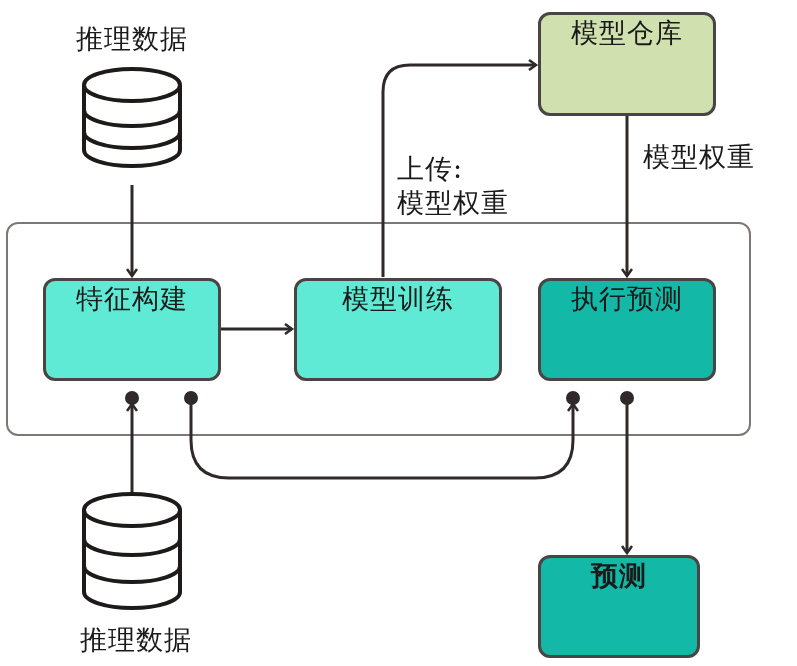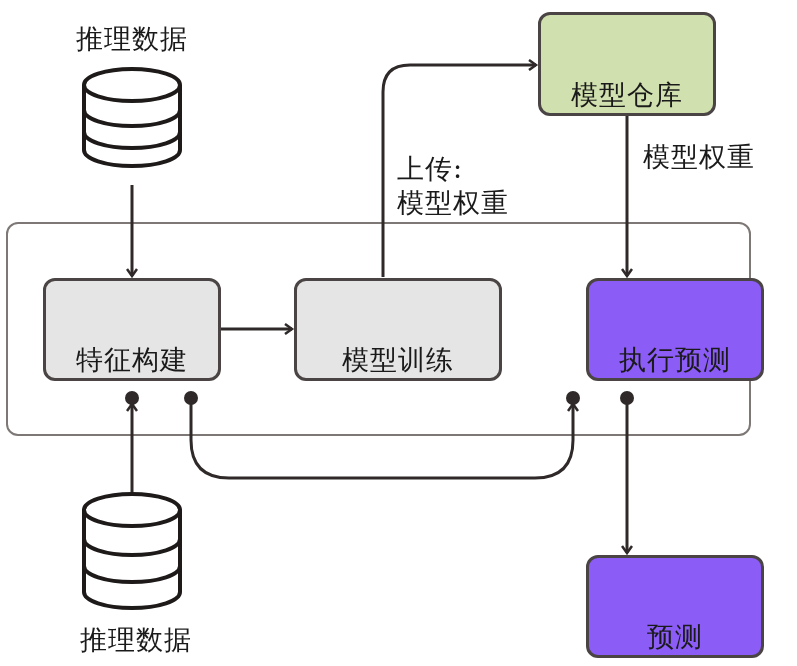--- a/index.html
+++ b/index.html
@@ -1,21 +1,21 @@
 <!DOCTYPE html>
 <html><head>
 <meta charset="utf-8">
 <style>
   html, body { margin: 0; padding: 0; background: #ffffff; }
   body { width: 797px; height: 666px; position: relative; overflow: hidden;
          font-family: "DejaVu Serif", "Liberation Serif", serif; color: #1a1a1a; }
   .box { position: absolute; box-sizing: border-box; border: 3px solid #4a4544; border-radius: 12px;
-         display: flex; align-items: flex-end; justify-content: center; font-size: 27px; letter-spacing: 1px; }
-  .orange { background: #e5e5e5; }
-  .yellow { background: #8b5cf6; margin-left: 48px; }
+         display: flex; align-items: flex-start; justify-content: center; font-size: 27px; letter-spacing: 1px; }
+  .orange { background: #5eead4; }
+  .yellow { background: #14b8a6; }
   .green  { background: #d0e0ae; }
   .label { position: absolute; font-size: 27px; line-height: 34px; white-space: nowrap; letter-spacing: 1px; }
   .container { position: absolute; left: 6px; top: 222px; width: 745px; height: 214px; box-sizing: border-box;
                border: 2px solid #7d7775; border-radius: 12px; }
   svg.overlay { position: absolute; left: 0; top: 0; }
 </style>
 </head>
 <body>
 
 <div class="container"></div>
@@ -76,15 +76,15 @@
 
 <div class="box orange" style="left:43px; top:278px; width:178px; height:103px;">
   <span>特征构建</span>
 </div>
 <div class="box orange" style="left:294px; top:278px; width:208px; height:103px;">
   <span>模型训练</span>
 </div>
 <div class="box yellow" style="left:538px; top:278px; width:178px; height:103px;">
   <span>执行预测</span>
 </div>
-<div class="box yellow" style="left:538px; top:555px; width:178px; height:103px;">
+<div class="box yellow" style="left:538px; top:555px; width:162px; height:103px;font-weight:bold;">
   <span>预测</span>
 </div>
 
 </body></html>

